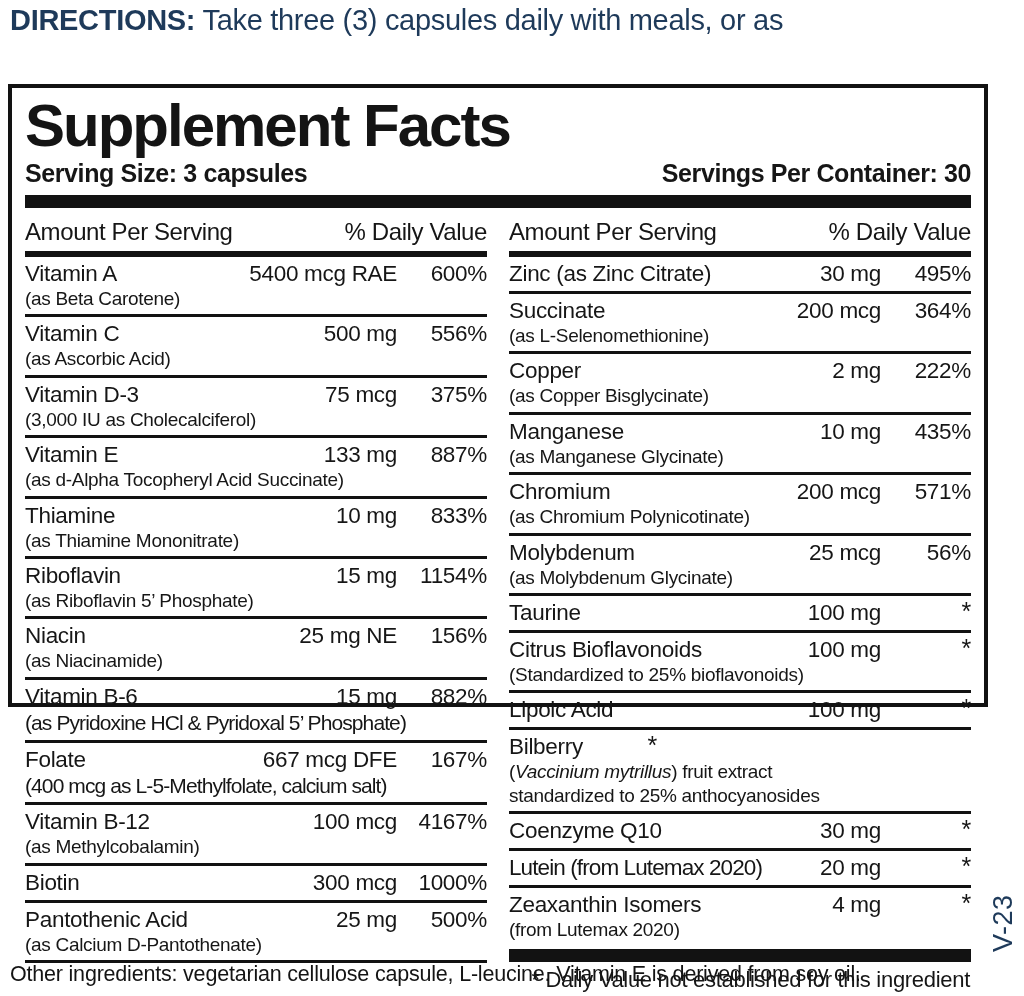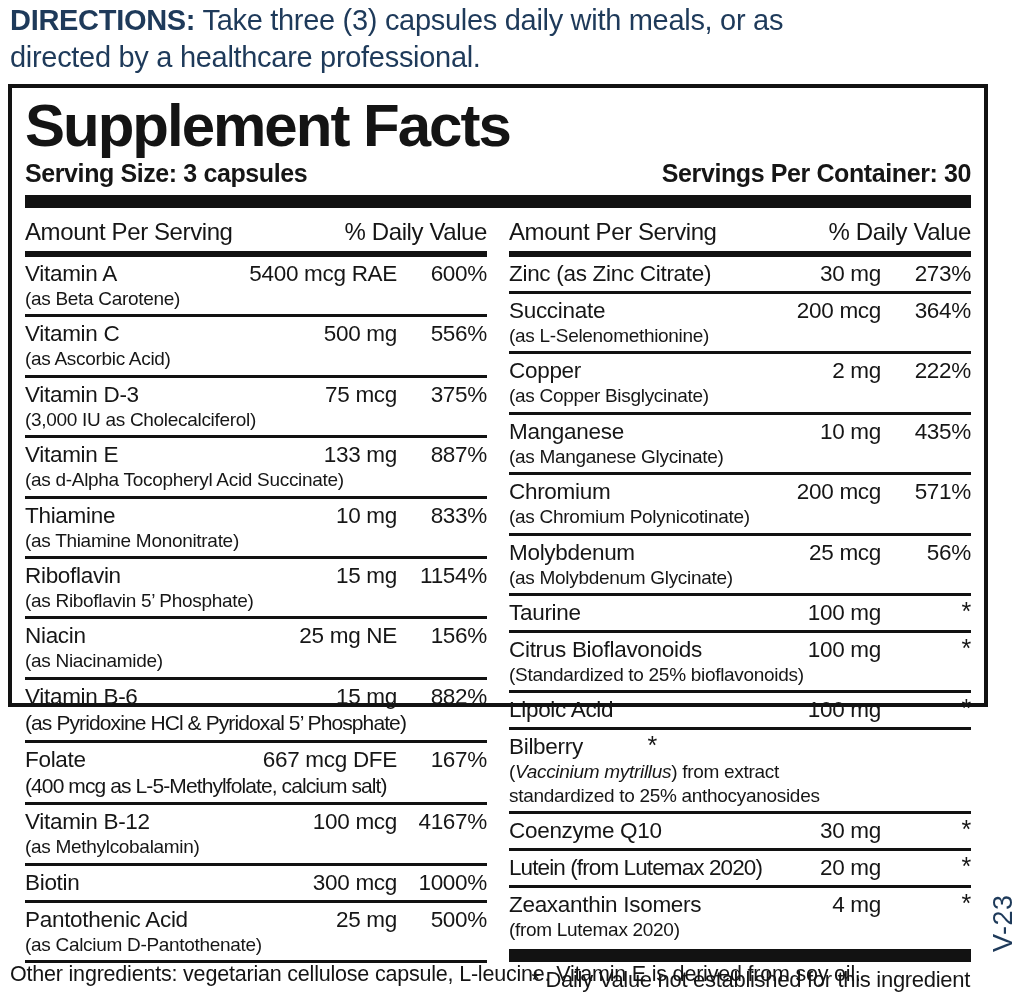--- a/index.html
+++ b/index.html
@@ -106,21 +106,20 @@
     letter-spacing: 0.5px;
     color: var(--navy, #1e3a5a);
   }
 </style>
 </head>
 <body>
 
 <div class="directions">
   <span class="dir-label">DIRECTIONS:</span>
   <span>Take three (3) capsules daily with meals, or as</span><br>
-  <span>directed by a healthcare professional.</span>
 </div>
 
 <div class="facts-box">
   <div class="panel-title">Supplement Facts</div>
 
   <div class="serving-row">
     <span>Serving Size: 3 capsules</span>
     <span>Servings Per Container: 30</span>
   </div>
 
@@ -234,21 +233,21 @@
     <div class="col col-right">
       <div class="col-header">
         <span>Amount Per Serving</span>
         <span>% Daily Value</span>
       </div>
       <div class="rows" id="right-rows">
           <div class="t-row">
             <div class="r-main">
               <span class="r-name">Zinc (as Zinc Citrate)</span>
               <span class="r-amount">30 mg</span>
-              <span class="r-dv">273%</span>
+              <span class="r-dv">495%</span>
             </div>
           </div>
           <div class="t-row">
             <div class="r-main">
               <span class="r-name">Succinate</span>
               <span class="r-amount">200 mcg</span>
               <span class="r-dv">364%</span>
             </div>
             <div class="r-sub"><span>(as L-Selenomethionine)</span></div>
           </div>
@@ -304,21 +303,21 @@
               <span class="r-name">Lipoic Acid</span>
               <span class="r-amount">100 mg</span>
               <span class="r-dv star">*</span>
             </div>
           </div>
           <div class="t-row">
             <div class="r-main">
               <span class="r-name">Bilberry</span>
               <span class="r-dv star">*</span>
             </div>
-            <div class="r-sub"><span>(</span><i>Vaccinium mytrillus</i><span>) from extract</span></div>
+            <div class="r-sub"><span>(</span><i>Vaccinium mytrillus</i><span>) fruit extract</span></div>
             <div class="r-sub"><span>standardized to 25% anthocyanosides</span></div>
           </div>
           <div class="t-row">
             <div class="r-main">
               <span class="r-name">Coenzyme Q10</span>
               <span class="r-amount">30 mg</span>
               <span class="r-dv star">*</span>
             </div>
           </div>
           <div class="t-row">

